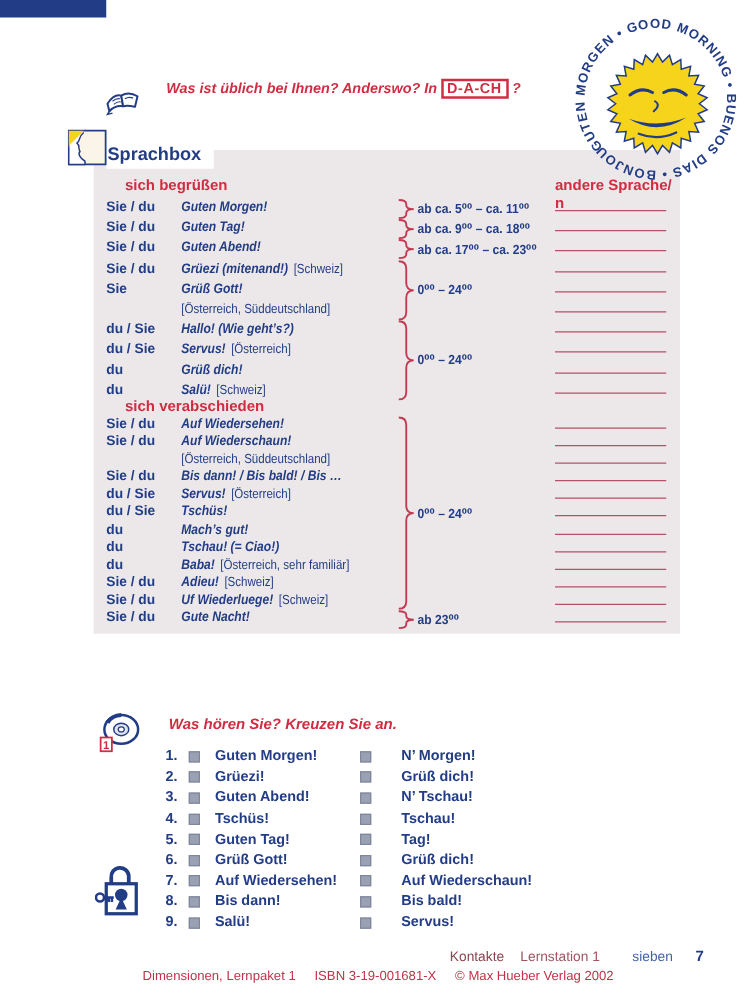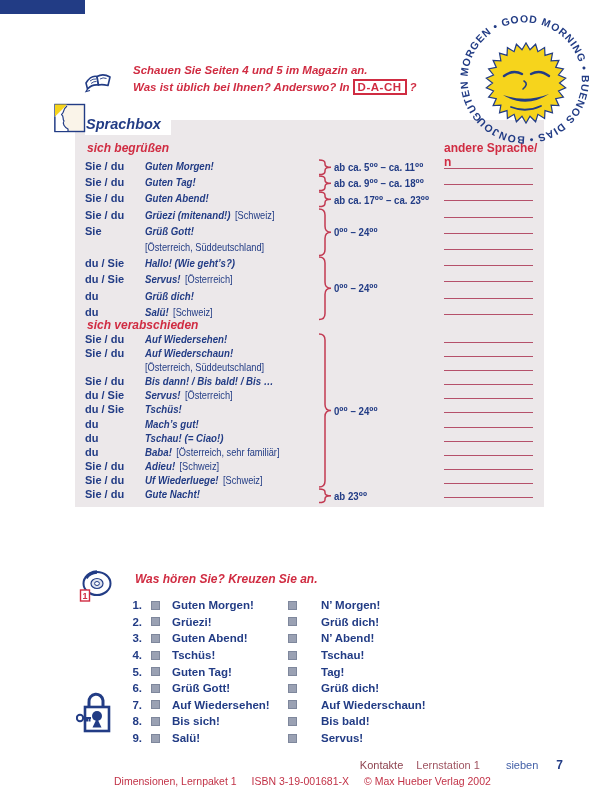--- a/index.html
+++ b/index.html
@@ -20,23 +20,23 @@
   
   .sun{position:absolute;left:455px;top:10px;width:142px;height:142px;z-index:4;}
   
   .book-icon{position:absolute;left:83px;top:64px;width:30px;height:30px;}
   .instruction{position:absolute;left:133px;top:63px;color:var(--red);font-weight:bold;font-style:italic;
                font-size:11.5px;line-height:15.5px;white-space:nowrap;}
   .dach{display:inline-block;font-style:normal;border:2px solid var(--red);padding:0 3px;margin:0 3px;line-height:12px;letter-spacing:0.5px;}
   
   .sbx-icon{position:absolute;left:54px;top:103px;width:32px;height:30px;z-index:3;}
   .sbx-label{position:absolute;left:85px;top:114px;font-size:14.5px;font-weight:bold;color:var(--navy);
-             background:#fff;padding:2px 10px 3px 1px;z-index:2;font-style:italic;}
+             background:#fff;padding:2px 10px 3px 1px;z-index:2;}
   .panel{position:absolute;left:75px;top:120px;width:469px;height:387px;background:var(--panel);}
-  .sec-head{position:absolute;left:12px;font-size:12px;font-weight:bold;color:var(--red);font-style:italic;}
+  .sec-head{position:absolute;left:25px;font-size:12px;font-weight:bold;color:var(--red);}
   #greet-head{top:21px;}
   #other-head{position:absolute;left:369px;top:21px;font-size:12px;font-weight:bold;color:var(--red);}
   #farewell-head{top:198px;}
   .rows{position:absolute;left:0;width:100%;}
   #greet-rows{top:38px;}
   #farewell-rows{top:212px;}
   .trow{display:flex;white-space:nowrap;font-size:11px;font-weight:bold;color:var(--navy);}
   .who{flex:none;width:70px;padding-left:10px;}
   .pcell{display:inline-block;transform:scaleX(0.88);transform-origin:0 60%;}
   .phrase{font-style:italic;}
@@ -89,21 +89,20 @@
     </g>
   </svg>
 
   <svg class="book-icon" viewBox="0 0 30 30">
     <path d="M3,19 Q8,11 14,12.5 L15.5,21 Q9,20 4.5,25 Z" fill="#fff" stroke="#223c85" stroke-width="1.6" stroke-linejoin="round"></path>
     <path d="M14,12.5 Q20,9 27,13 L25,21.5 Q19,20 15.5,21 Z" fill="#fff" stroke="#223c85" stroke-width="1.6" stroke-linejoin="round"></path>
     <path d="M4.5,25 L3,27.5 L7,26.5" fill="none" stroke="#223c85" stroke-width="1.2"></path>
     <path d="M7,17 Q10,14.5 13,15 M8,19.5 Q11,17 13.5,17.5 M17,15 Q20,13 23.5,14.5" fill="none" stroke="#223c85" stroke-width="0.9"></path>
   </svg>
   <div class="instruction">
-    <div>Schauen Sie Seiten 4 und 5 im Magazin an.</div>
     <div><span>Was ist üblich bei Ihnen? Anderswo? In</span><span class="dach">D-A-CH</span><span>?</span></div>
   </div>
 
   <svg class="sbx-icon" viewBox="0 0 32 30">
     <rect x="1" y="1.5" width="29.5" height="27" fill="#faf4e9" stroke="#223c85" stroke-width="1.4"></rect>
     <polygon points="1,1.5 13,1.5 1,13.5" fill="#f6d41c"></polygon>
     <path d="M13,3 C8,7 11,9 7.5,11.5 C10.5,13.5 8,16 10,18 C8,20.5 10.5,24 14,26 L14,28.5 L1,28.5 L1,14" fill="#fff" stroke="#223c85" stroke-width="1.2" stroke-linejoin="round"></path>
   </svg>
   <div class="sbx-label">Sprachbox</div>
 
@@ -277,21 +276,21 @@
         <span class="chk"></span>
         <span class="ex-a">Grüezi!</span>
         <span class="chk chk2"></span>
         <span class="ex-b">Grüß dich!</span>
       </div>
       <div class="ex-row">
         <span class="ex-num">3.</span>
         <span class="chk"></span>
         <span class="ex-a">Guten Abend!</span>
         <span class="chk chk2"></span>
-        <span class="ex-b">N’ Abend!</span>
+        <span class="ex-b">N’ Tschau!</span>
       </div>
       <div class="ex-row">
         <span class="ex-num">4.</span>
         <span class="chk"></span>
         <span class="ex-a">Tschüs!</span>
         <span class="chk chk2"></span>
         <span class="ex-b">Tschau!</span>
       </div>
       <div class="ex-row">
         <span class="ex-num">5.</span>
@@ -310,21 +309,21 @@
       <div class="ex-row">
         <span class="ex-num">7.</span>
         <span class="chk"></span>
         <span class="ex-a">Auf Wiedersehen!</span>
         <span class="chk chk2"></span>
         <span class="ex-b">Auf Wiederschaun!</span>
       </div>
       <div class="ex-row">
         <span class="ex-num">8.</span>
         <span class="chk"></span>
-        <span class="ex-a">Bis sich!</span>
+        <span class="ex-a">Bis dann!</span>
         <span class="chk chk2"></span>
         <span class="ex-b">Bis bald!</span>
       </div>
       <div class="ex-row">
         <span class="ex-num">9.</span>
         <span class="chk"></span>
         <span class="ex-a">Salü!</span>
         <span class="chk chk2"></span>
         <span class="ex-b">Servus!</span>
       </div>

